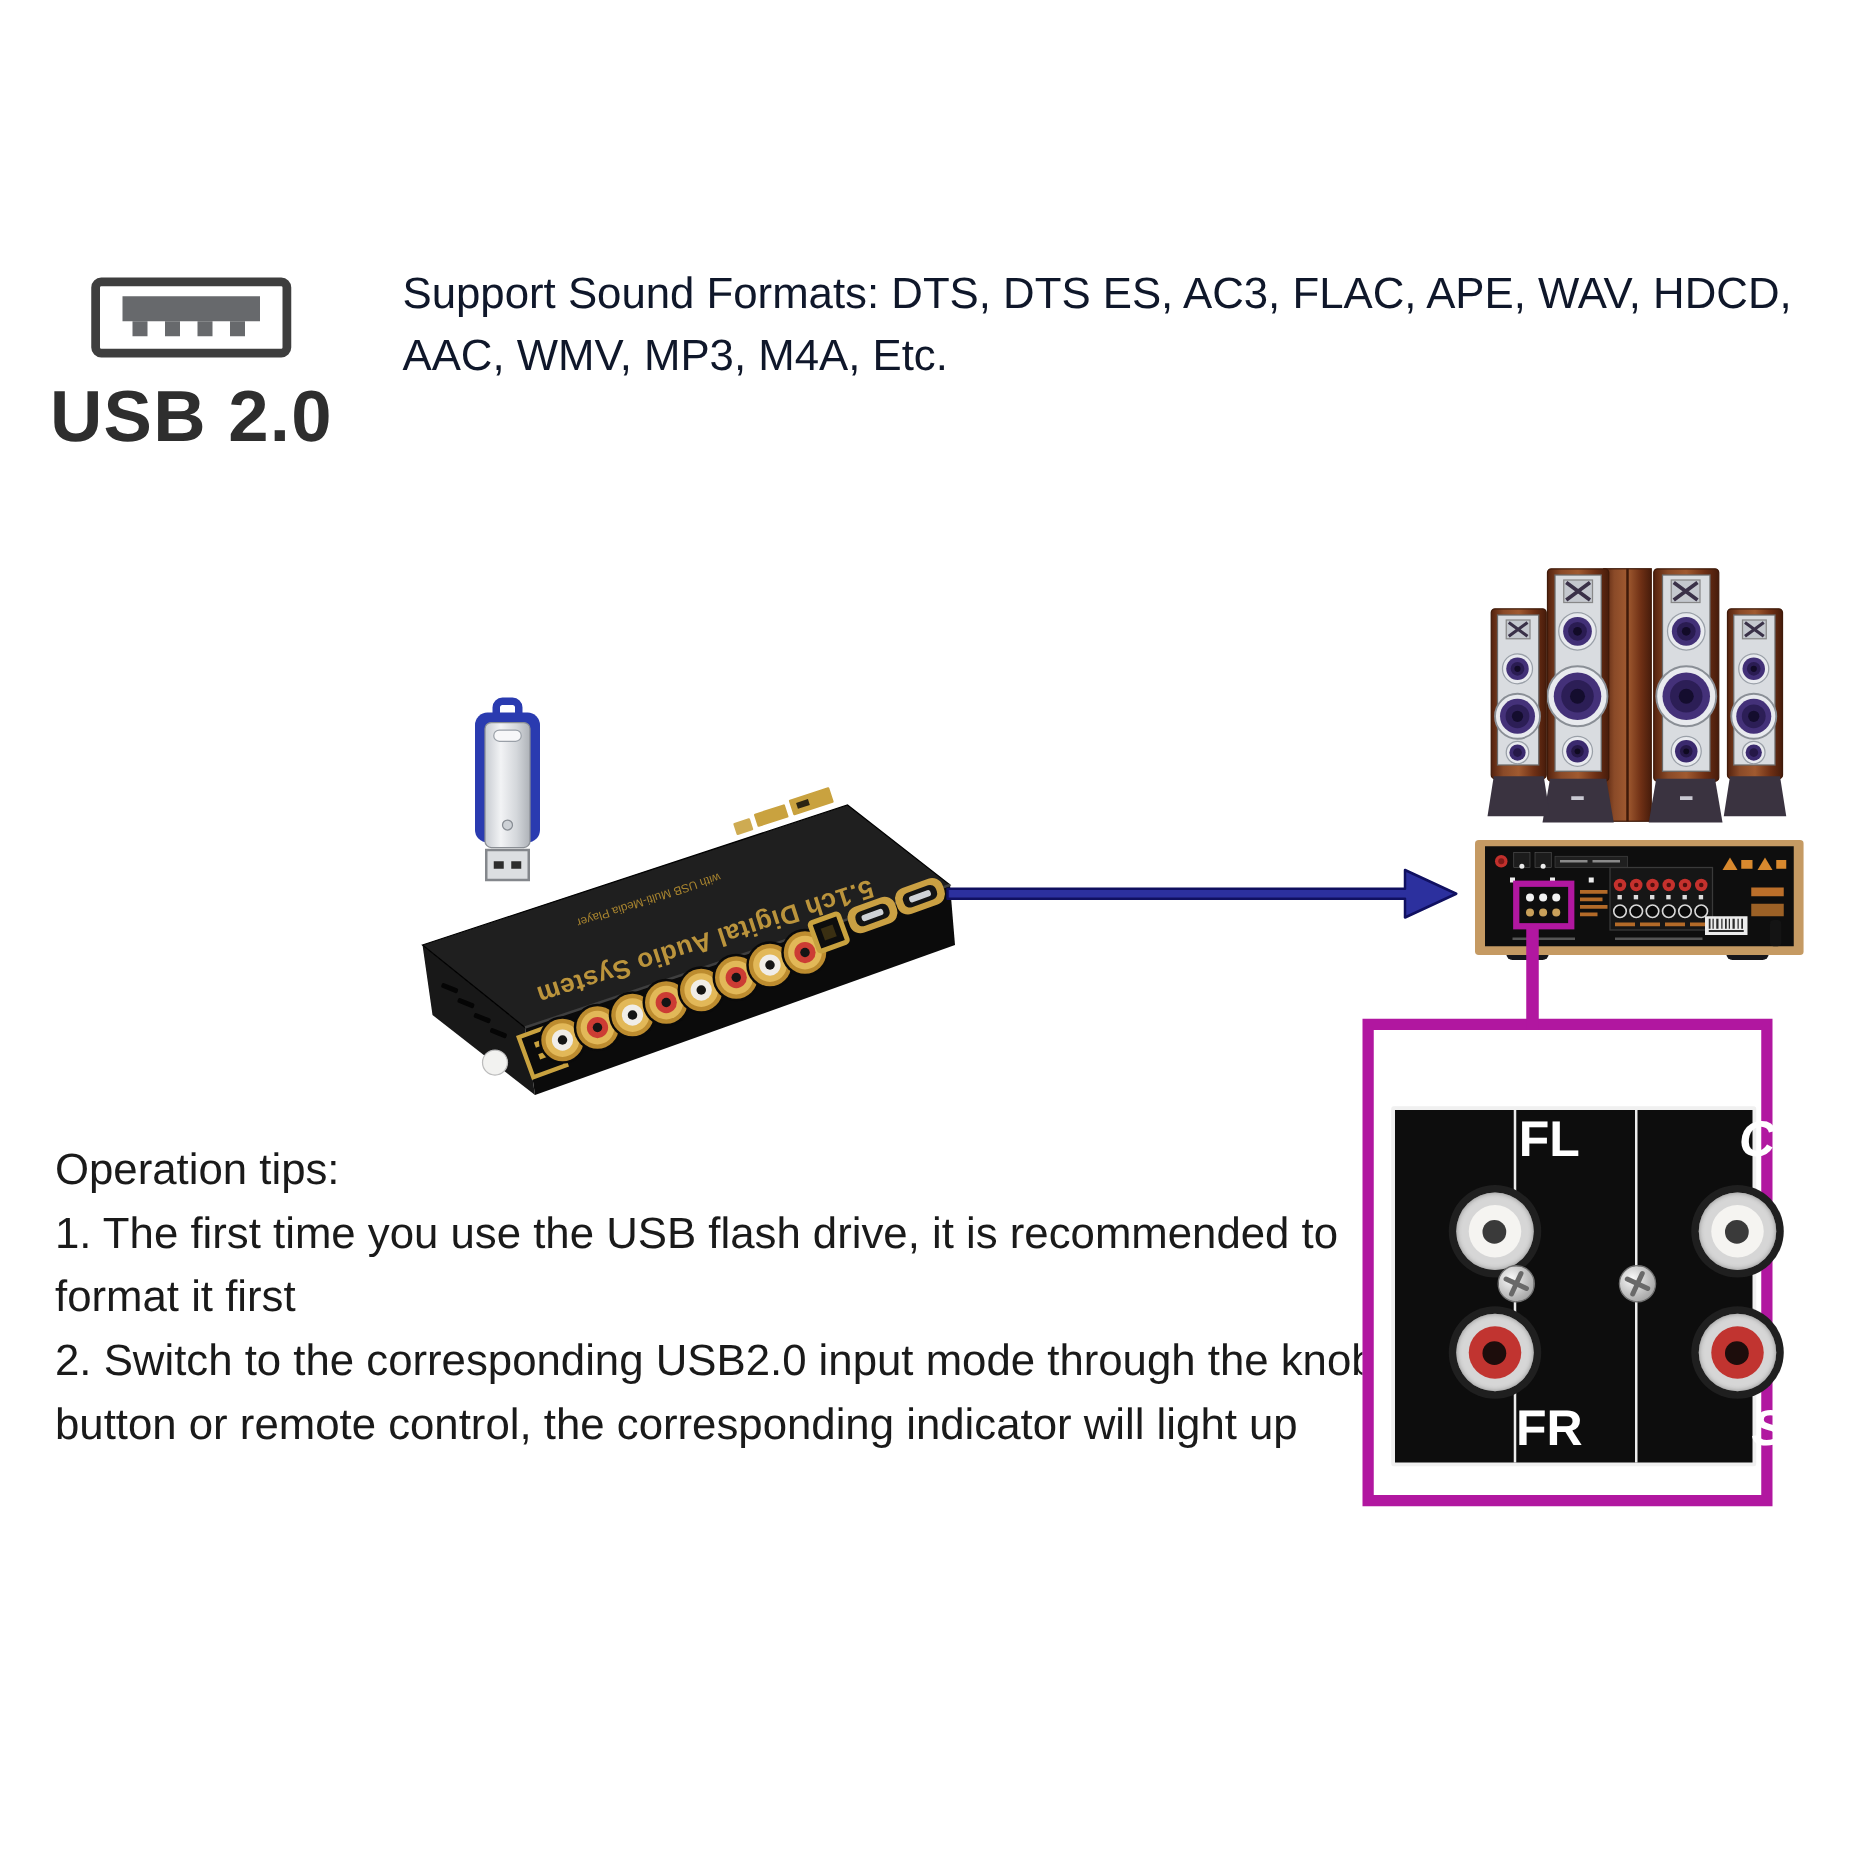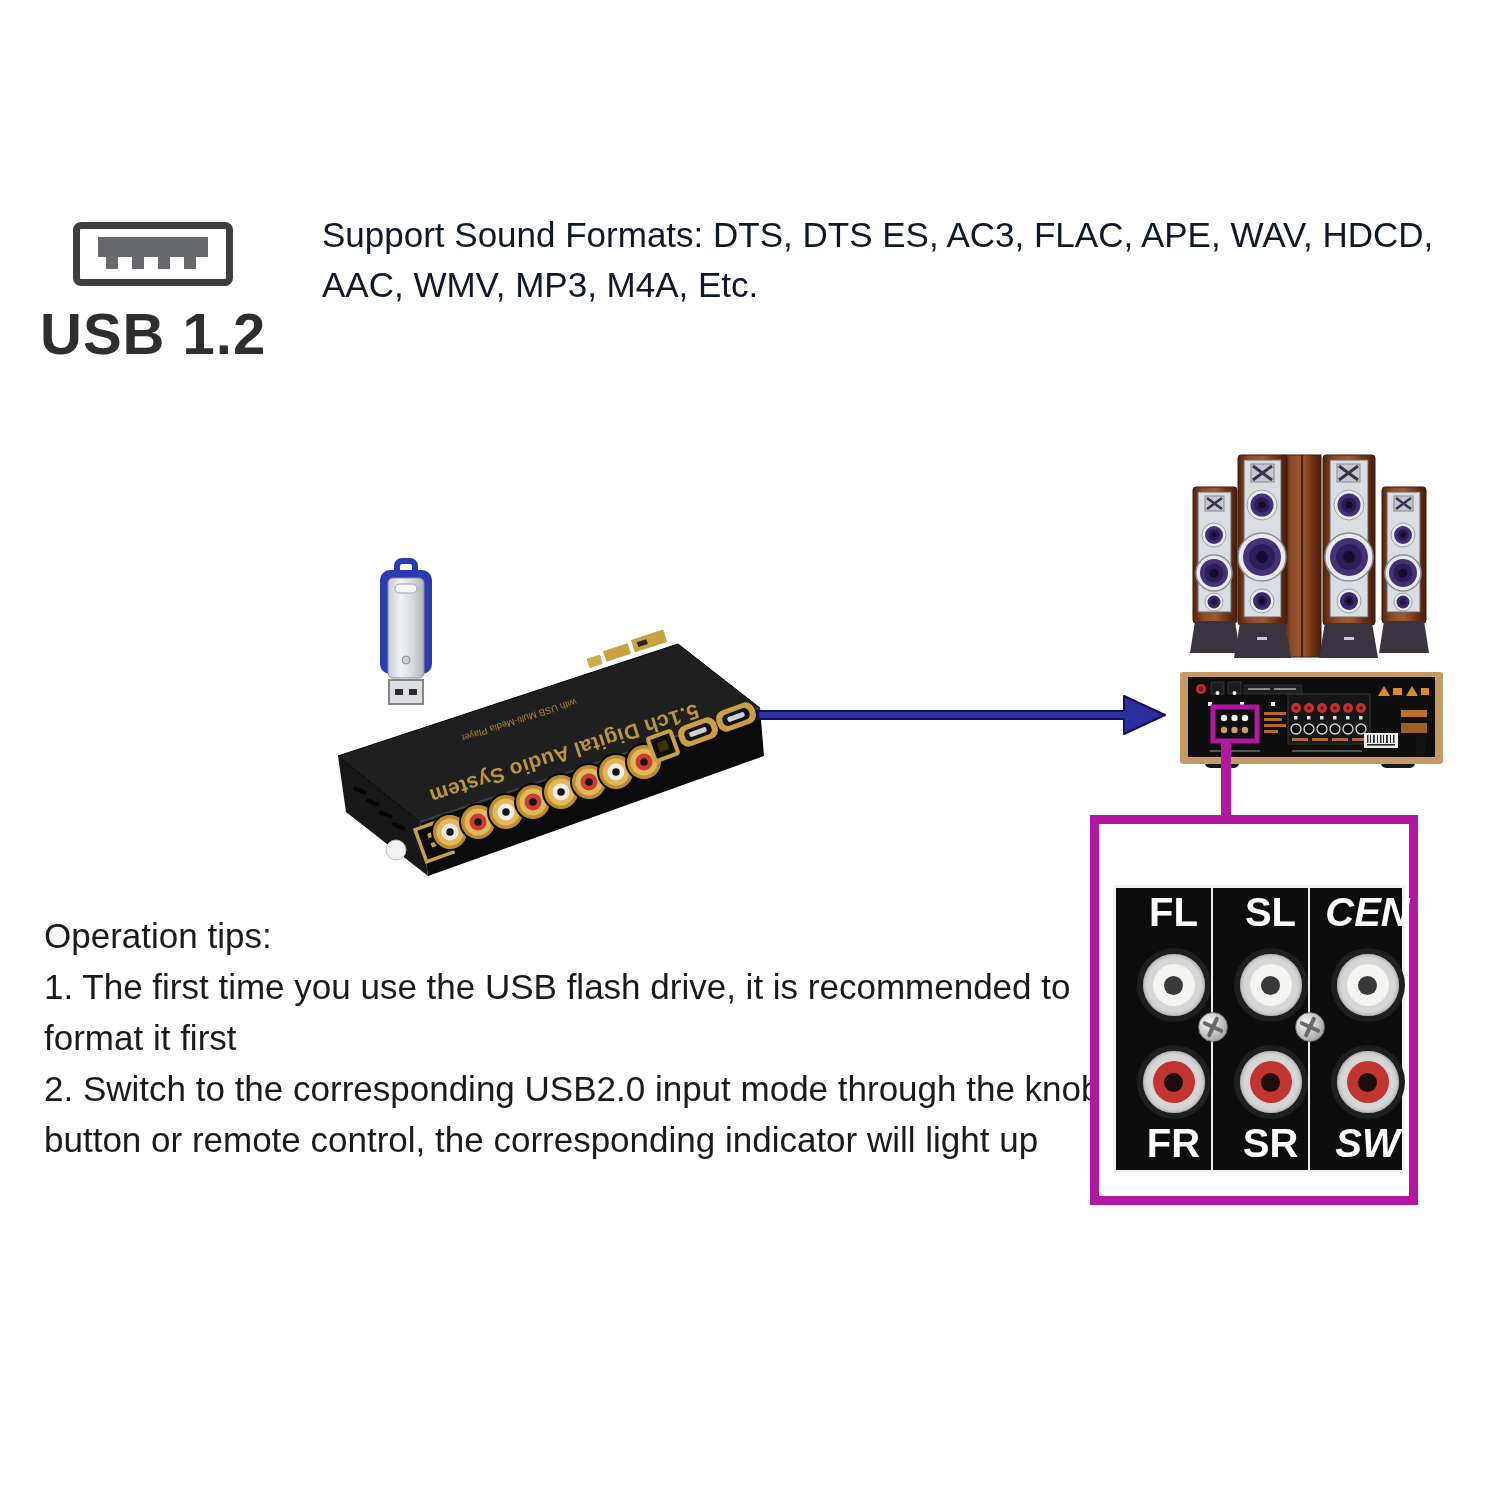--- a/index.html
+++ b/index.html
@@ -34,21 +34,21 @@
   .amp-foot.right { left:1381px; top:752px; width:34px; }
 
   
   .callout-line { position:absolute; left:1221px; top:740px; width:10px; height:84px;
     background:#b117a0; z-index:3; }
   .callout { position:absolute; left:1090px; top:815px; width:328px; height:390px;
     border:9px solid #b117a0; background:#ffffff; box-sizing:border-box; z-index:2; }
   .rca-panel { position:absolute; left:14px; top:61px; width:292px; height:288px;
     background:#0d0d0d; border:3px solid #f0f0f0; border-radius:2px; box-sizing:border-box; }
   .rca-divider { position:absolute; top:0; bottom:0; width:2px; background:#ededed; }
-  .rca-col { position:absolute; top:0; height:100%; width:115px; }
+  .rca-col { position:absolute; top:0; height:100%; width:115px;padding-left:44px; }
   .rca-label { position:absolute; width:100%; text-align:center; color:#ffffff;
     font-weight:bold; font-size:40px; }
   .rca-label.top { top:2px; }
   .rca-label.bottom { bottom:4px; }
   .jack-wrap { position:absolute; left:50%; transform:translateX(-50%); width:74px; height:74px;
     border-radius:50%; background:#1f1f1f; display:flex; align-items:center; justify-content:center; }
   .jack-wrap.top { top:60px; }
   .jack-wrap.bottom { top:157px; }
   .jack-ring1 { width:62px; height:62px; border-radius:50%; background:#d6d6d6;
     display:flex; align-items:center; justify-content:center; box-shadow: inset 0 0 4px #8a8a8a; }
@@ -72,21 +72,21 @@
 
 <div class="canvas">
 
   <div class="usb-icon">
     <div class="usb-tongue"></div>
     <div class="usb-tooth" style="left:26px;"></div>
     <div class="usb-tooth" style="left:52px;"></div>
     <div class="usb-tooth" style="left:78px;"></div>
     <div class="usb-tooth" style="left:104px;"></div>
   </div>
-  <div class="usb-label">USB 1.2</div>
+  <div class="usb-label">USB 2.0</div>
 
   <div class="support-text">Support Sound Formats: DTS, DTS ES, AC3, FLAC, APE, WAV, HDCD,
 AAC, WMV, MP3, M4A, Etc.</div>
 
   <svg class="flash-drive-svg" width="70" height="150" viewBox="0 0 70 150">
     <defs>
       <linearGradient id="silverV" x1="0" y1="0" x2="1" y2="0">
         <stop offset="0" stop-color="#c6cad0"></stop>
           <stop offset="0.35" stop-color="#f2f3f5"></stop>
         <stop offset="0.7" stop-color="#d4d7db"></stop>
@@ -477,38 +477,20 @@
         <div class="jack-wrap bottom">
           <div class="jack-ring1">
               <div class="jack-ring2 red">
                 <div class="jack-hole"></div>
               </div>
             </div>
         </div>
         <div class="rca-label bottom">FR</div>
       </div>
 
-      <div class="rca-col" style="left:97px;">
-        <div class="rca-label top">SL</div>
-        <div class="jack-wrap top">
-          <div class="jack-ring1">
-              <div class="jack-ring2 white">
-                <div class="jack-hole"></div>
-              </div>
-            </div>
-        </div>
-        <div class="jack-wrap bottom">
-          <div class="jack-ring1">
-              <div class="jack-ring2 red">
-                <div class="jack-hole"></div>
-              </div>
-            </div>
-        </div>
-        <div class="rca-label bottom">SR</div>
-      </div>
 
       <div class="rca-col" style="left:194px;font-style:italic;">
         <div class="rca-label top">CEN</div>
         <div class="jack-wrap top">
           <div class="jack-ring1">
               <div class="jack-ring2 white">
                 <div class="jack-hole"></div>
               </div>
             </div>
         </div>

